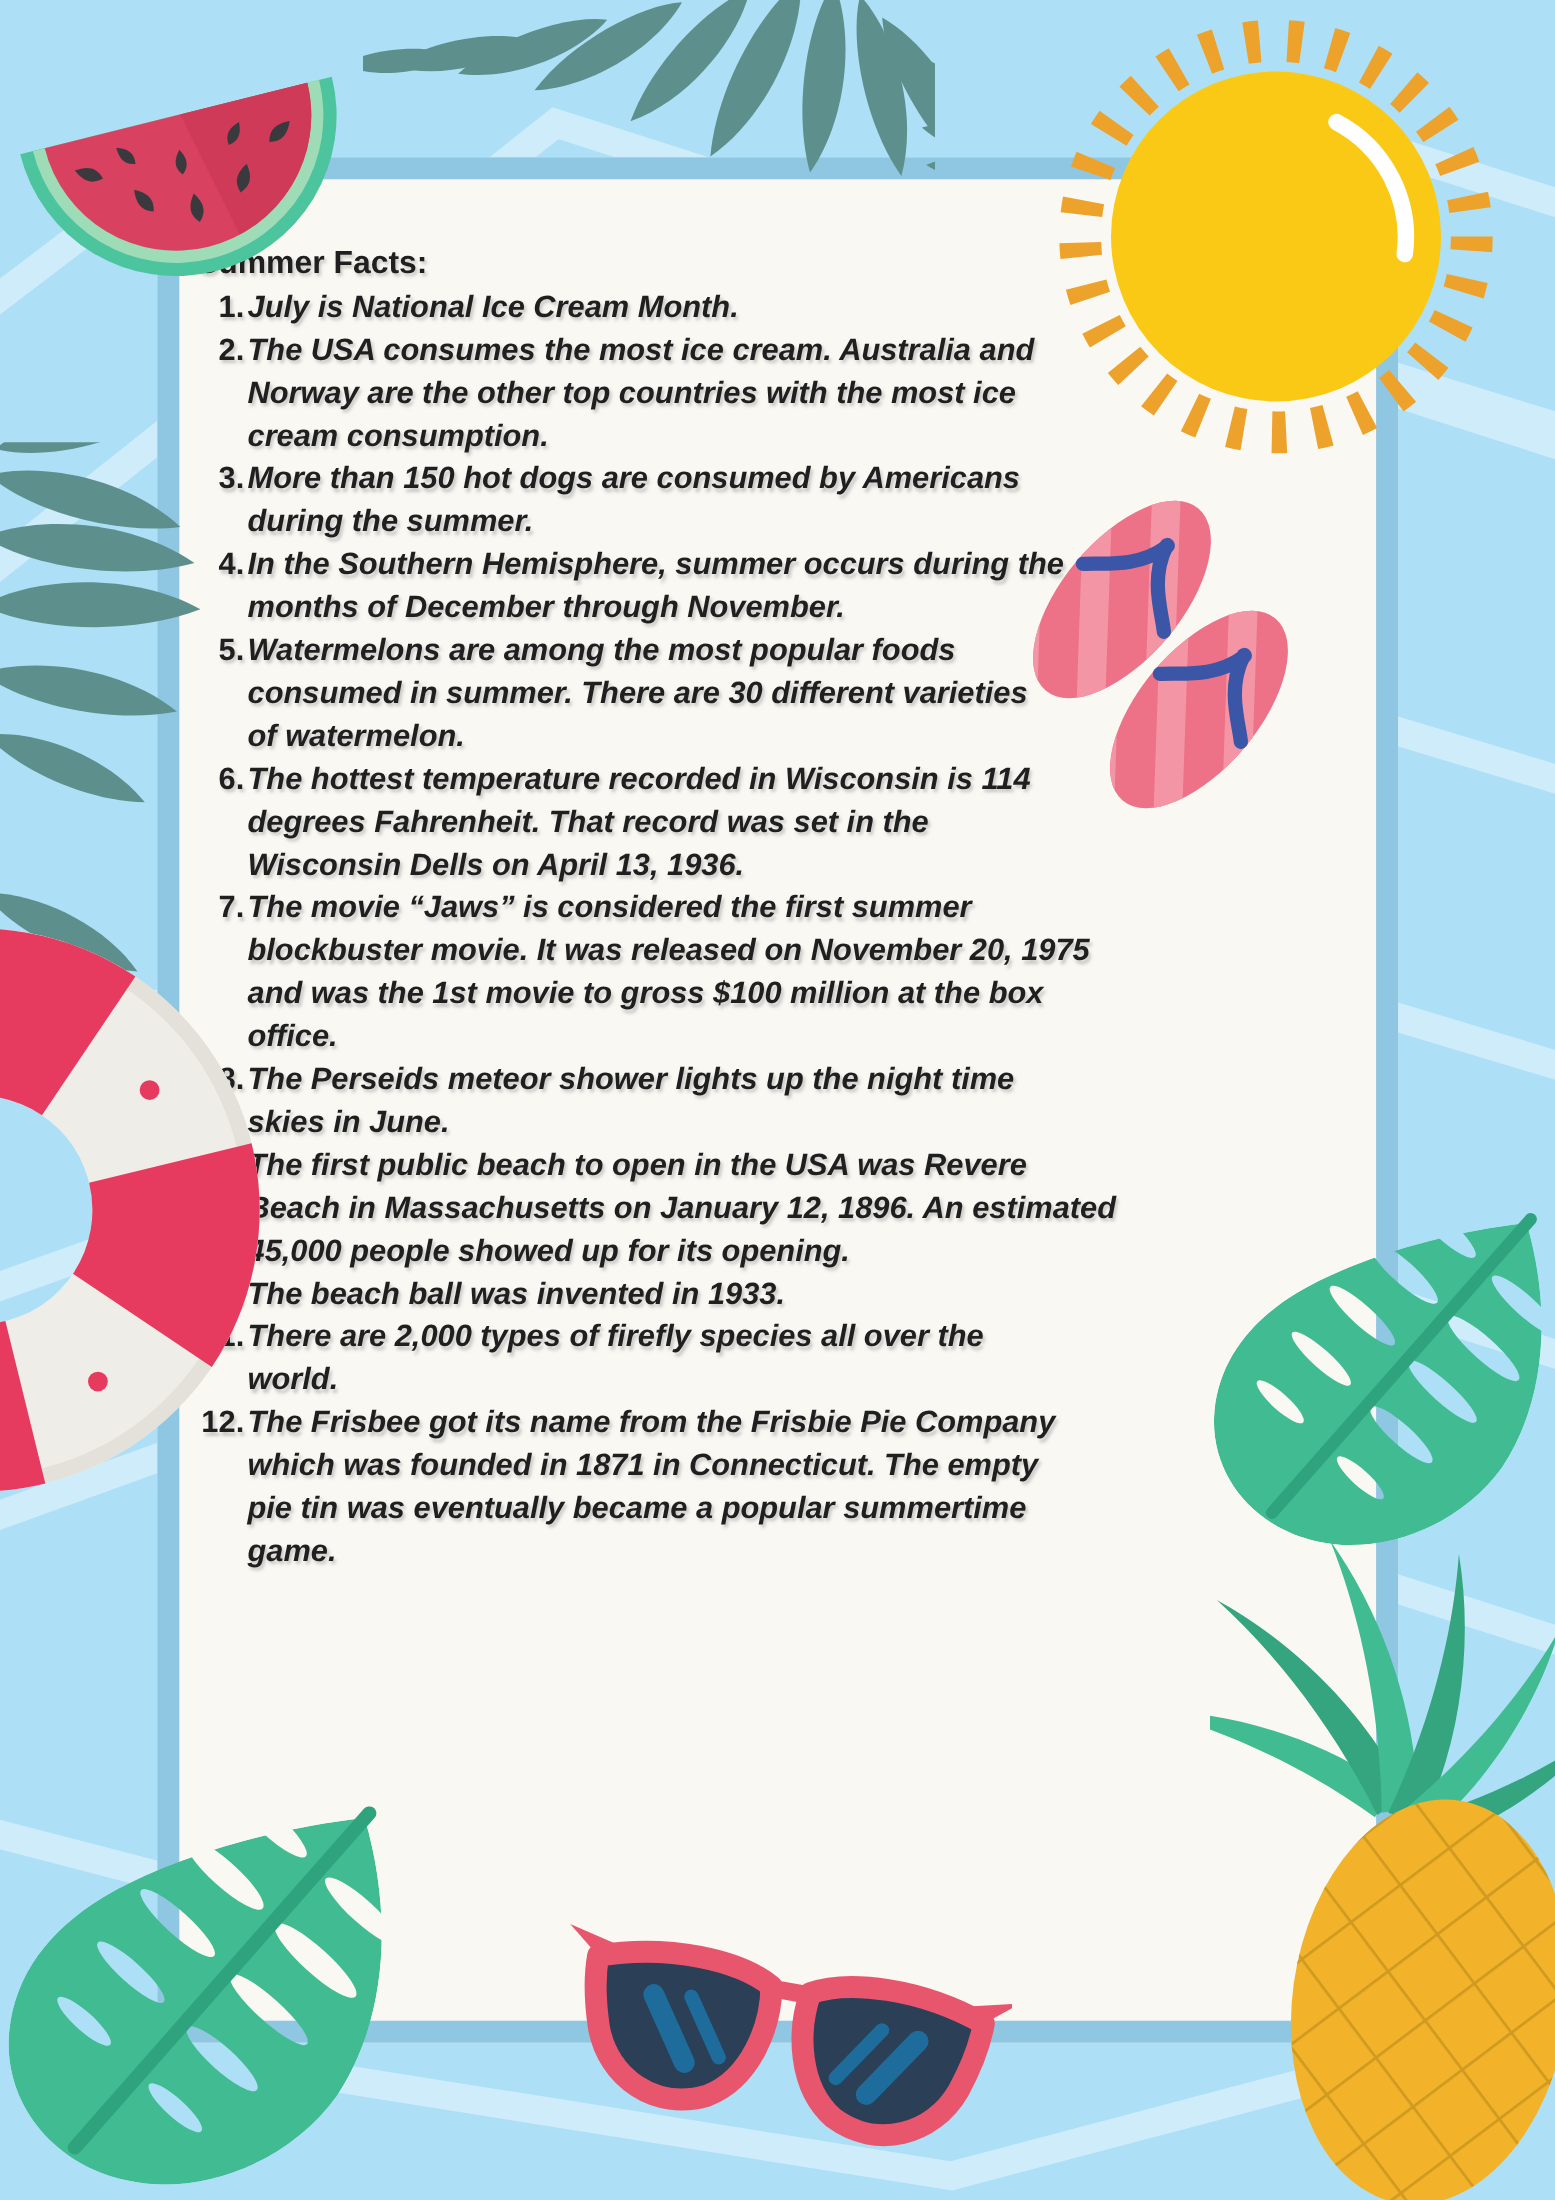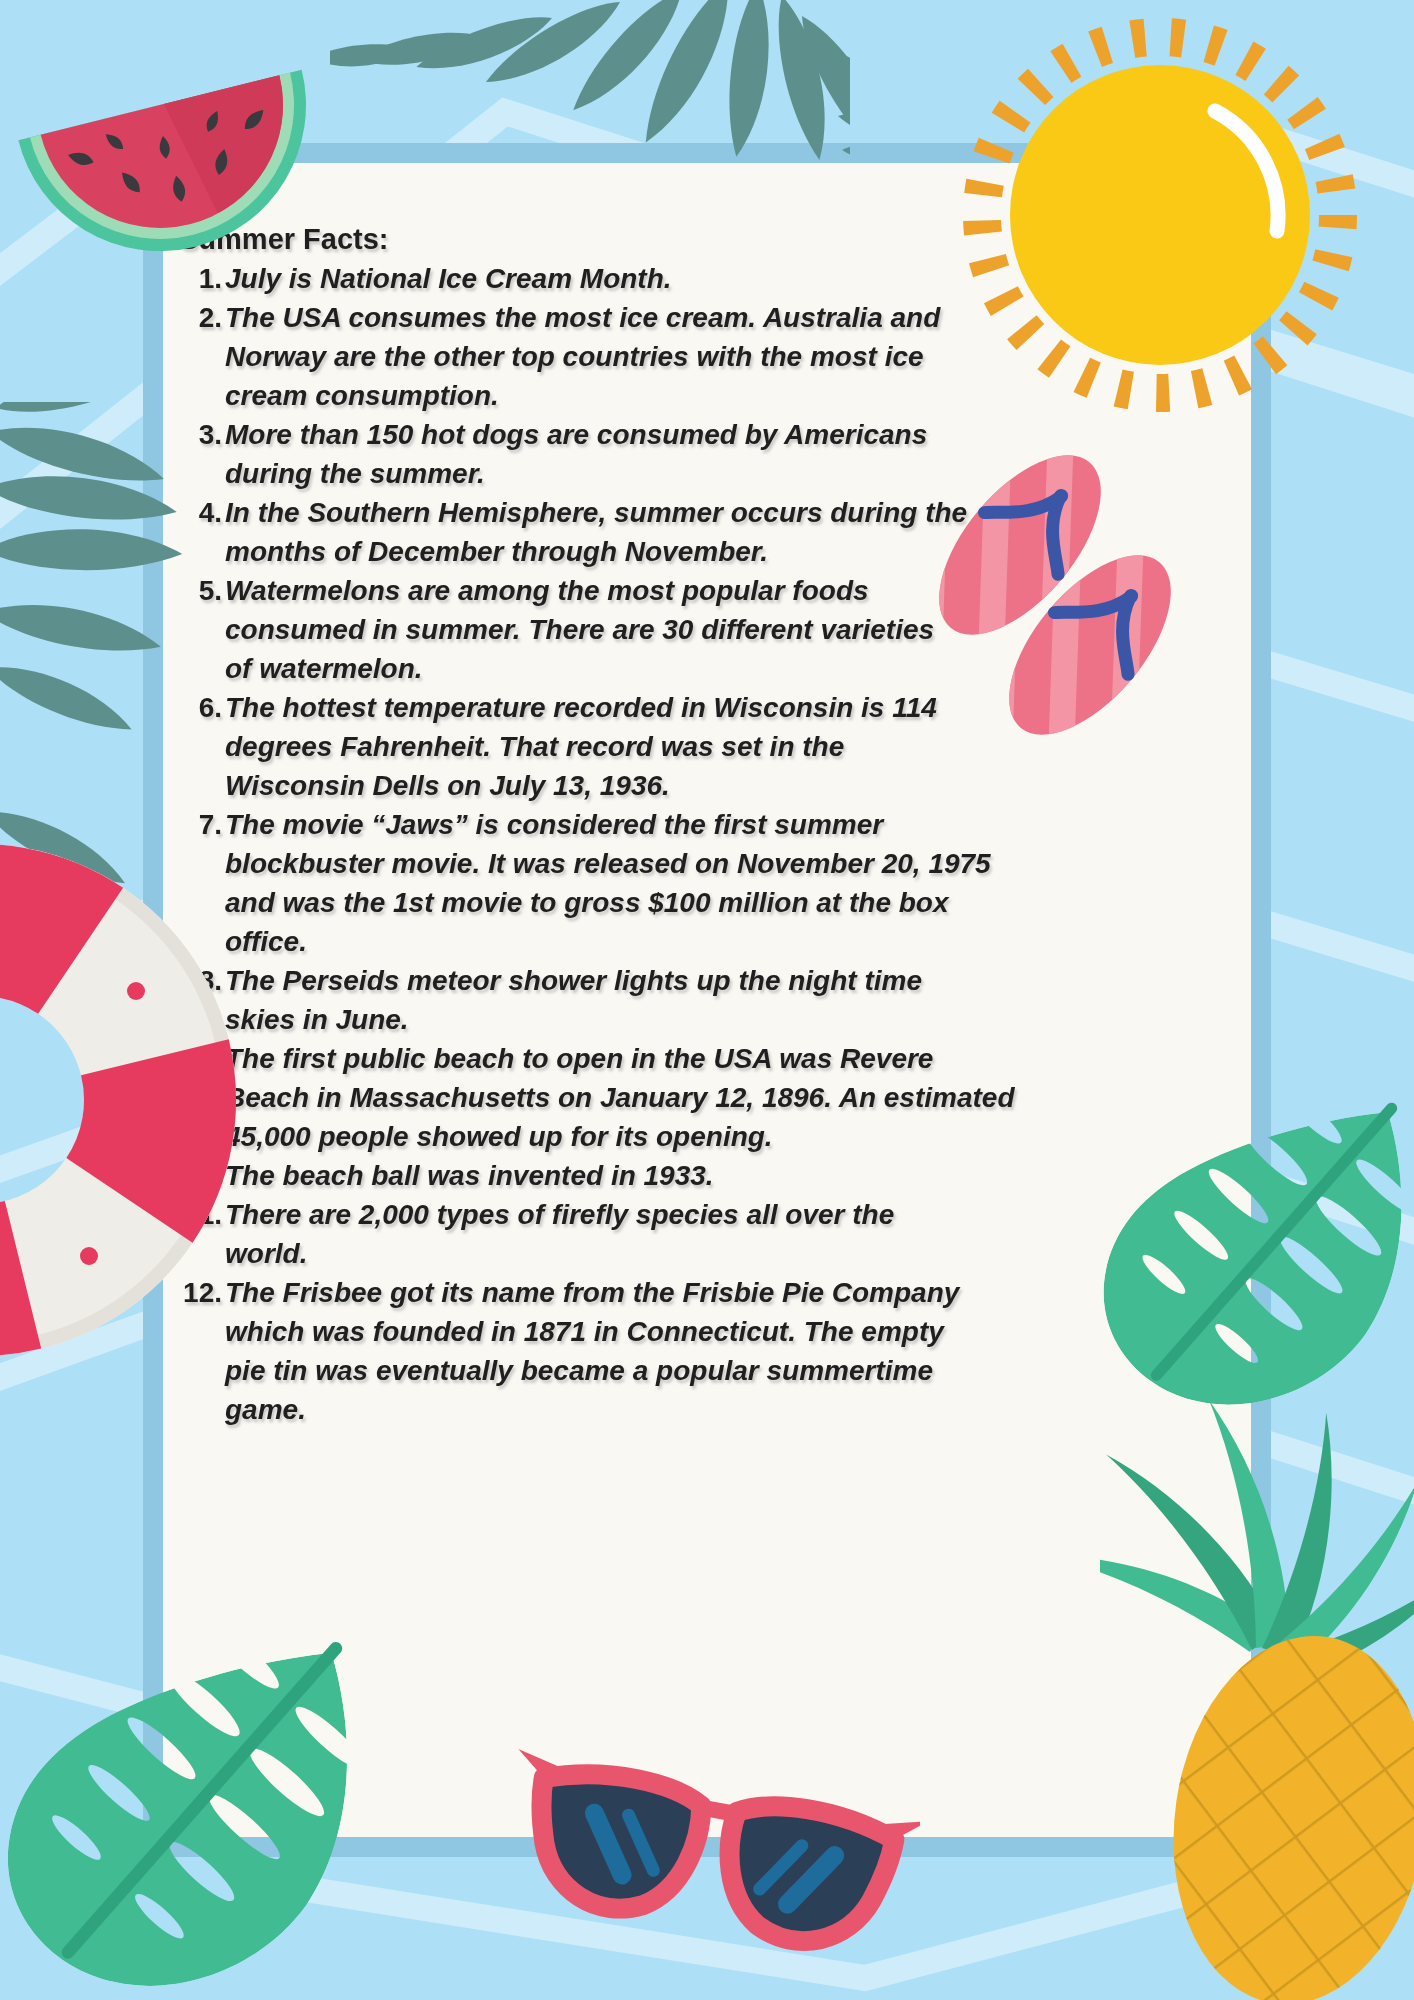--- a/index.html
+++ b/index.html
@@ -90,21 +90,21 @@
         <li>
             <span class="fact-num">5.</span>
             <span class="fact-text">Watermelons are among the most popular foods
 consumed in summer. There are 30 different varieties
 of watermelon.</span>
           </li>
         <li>
             <span class="fact-num">6.</span>
             <span class="fact-text">The hottest temperature recorded in Wisconsin is 114
 degrees Fahrenheit. That record was set in the
-Wisconsin Dells on July 13, 1936.</span>
+Wisconsin Dells on April 13, 1936.</span>
           </li>
         <li>
             <span class="fact-num">7.</span>
             <span class="fact-text">The movie “Jaws” is considered the first summer
 blockbuster movie. It was released on November 20, 1975
 and was the 1st movie to gross $100 million at the box
 office.</span>
           </li>
         <li>
             <span class="fact-num">8.</span>

